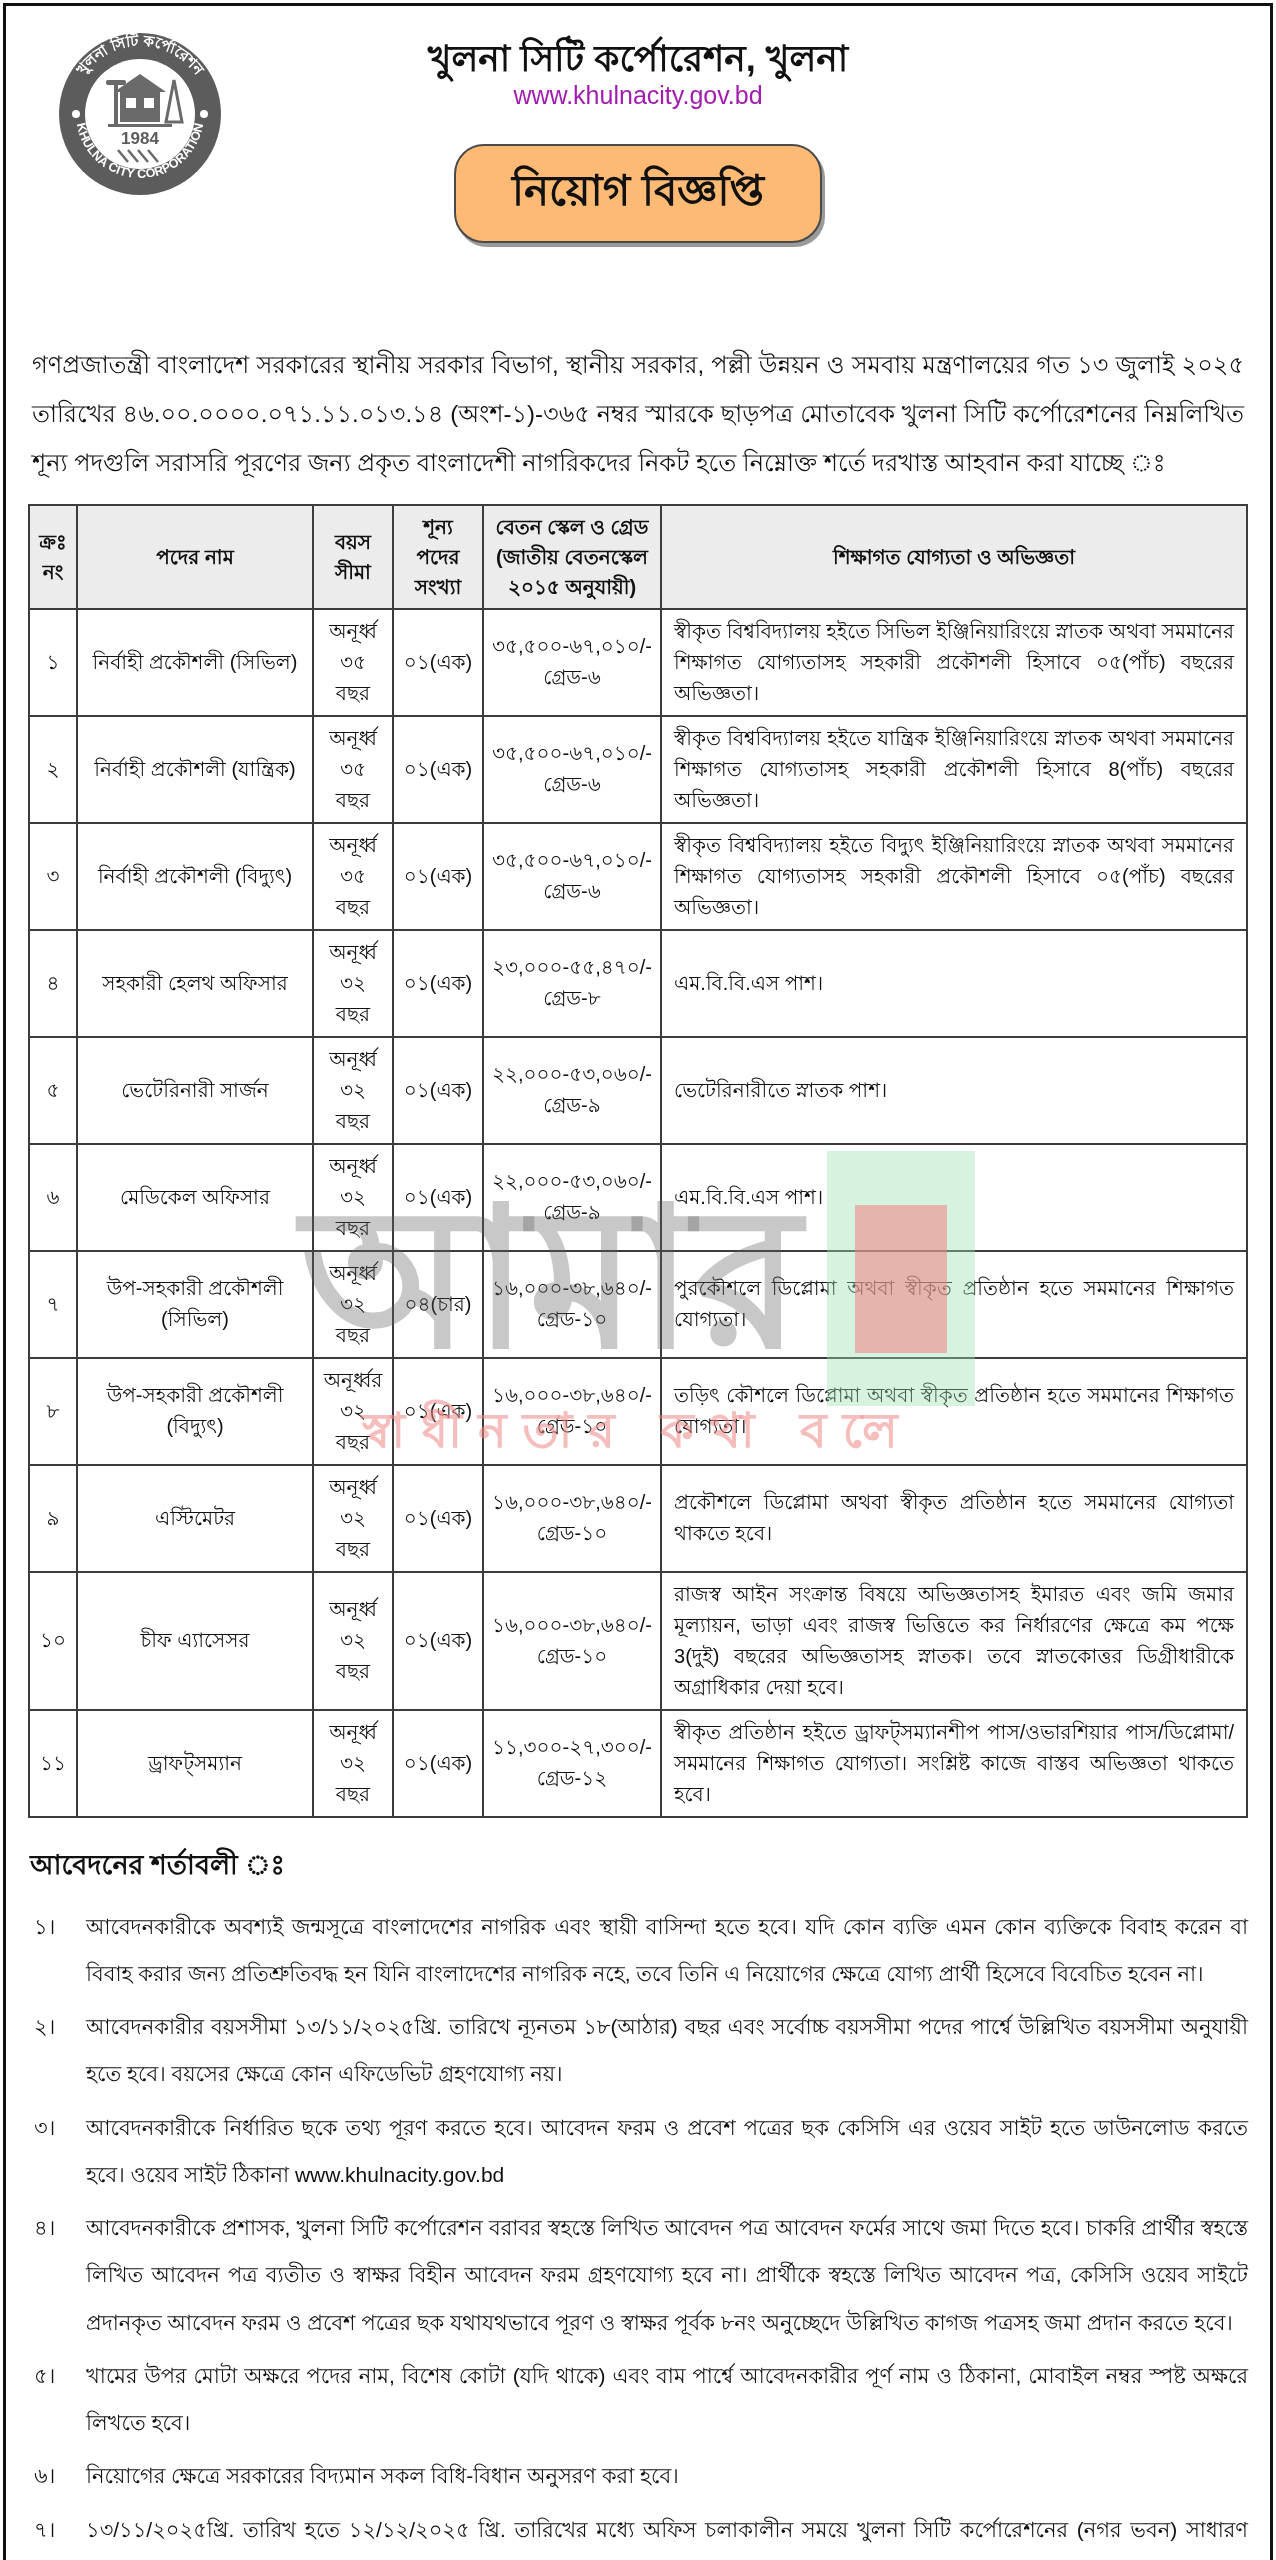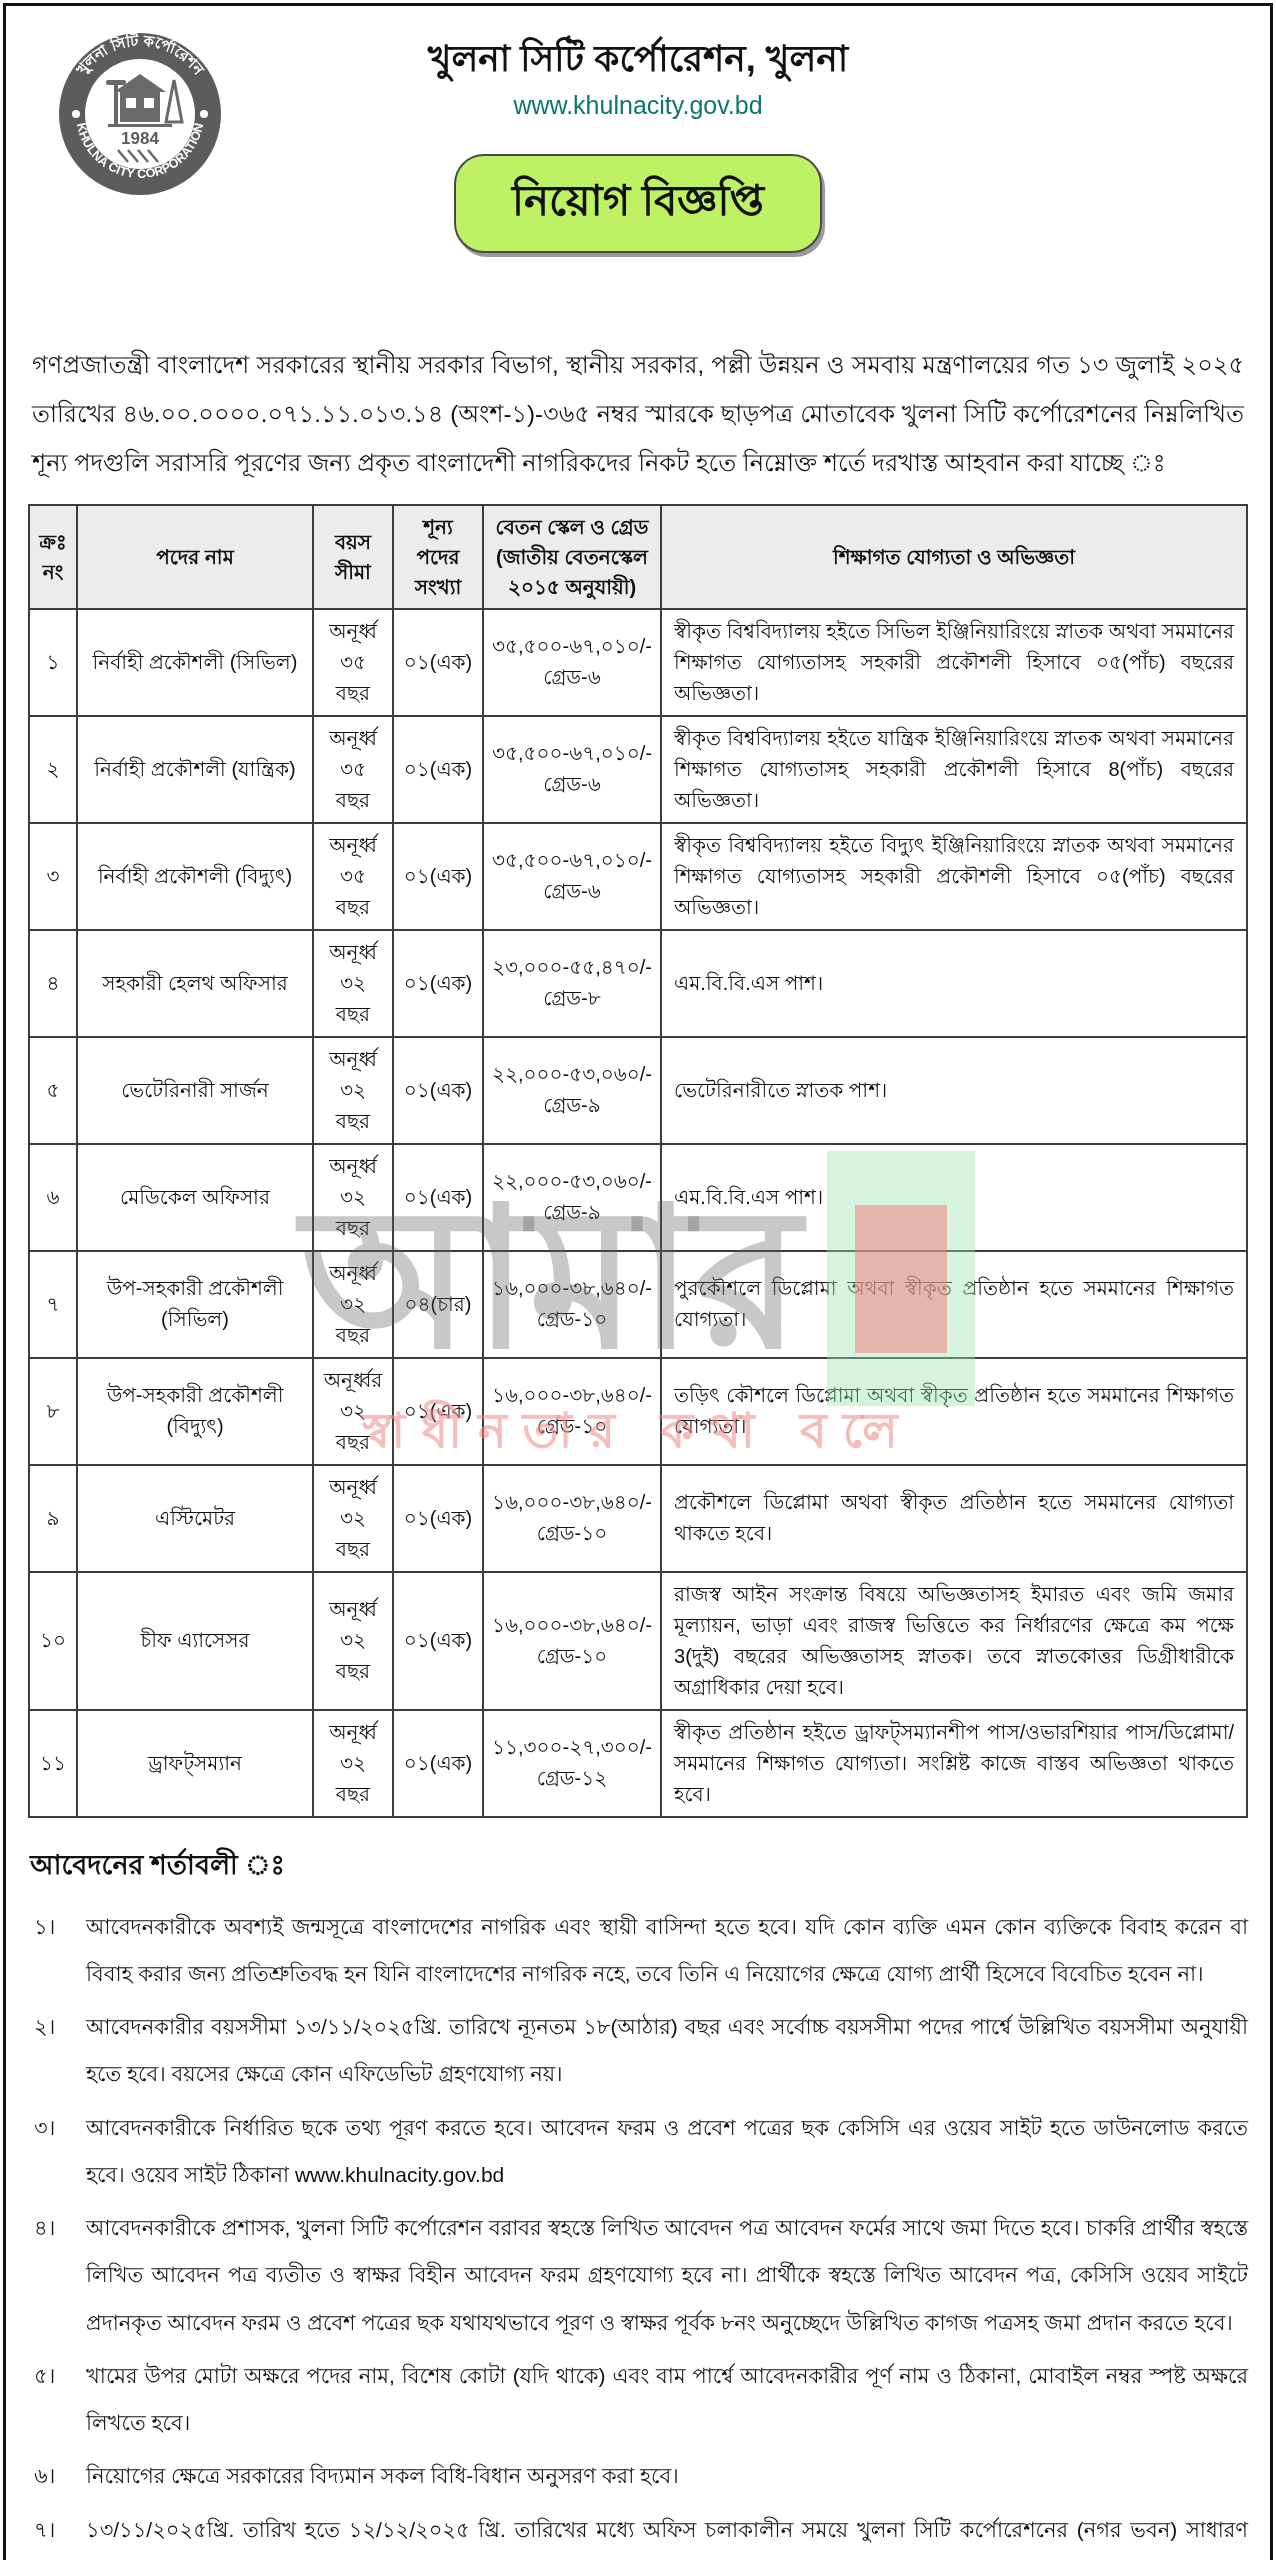--- a/index.html
+++ b/index.html
@@ -11,25 +11,25 @@
     border-radius:0 0 38px 38px;
     padding:16px 22px 30px 22px;
     overflow:hidden;
   }
 
   
   .header { position:relative; min-height:300px; }
   .logo-wrap { position:absolute; left:28px; top:8px; width:168px; height:168px; }
   .header-center { text-align:center; padding-top:14px; }
   .org-title { font-size:36px; font-weight:bold; line-height:1.25; }
-  .website { font-size:25px; margin-top:10px; color:#0f766e; text-decoration:none; display:inline-block; }
+  .website { font-size:25px; color:#a21caf; text-decoration:none; display:inline-block; }
   .notice-pill {
     display:inline-block; margin-top:34px;
     border:2.5px solid #4a4a4a; border-radius:30px;
-    background:#bef264; box-shadow:3px 4px 0 #9a9a9a;
+    background:#fdba74; box-shadow:3px 4px 0 #9a9a9a;
     padding:12px 56px;
     font-size:42px; font-weight:bold;
   }
 
   
   .intro { font-size:24px; line-height:2.05; text-align:justify; margin:18px 4px 16px 4px; }
 
   
   table.positions { width:100%; border-collapse:collapse; margin-top:6px; }
   table.positions th, table.positions td { border:2px solid #3c3c3c; padding:6px 8px; vertical-align:middle; }

